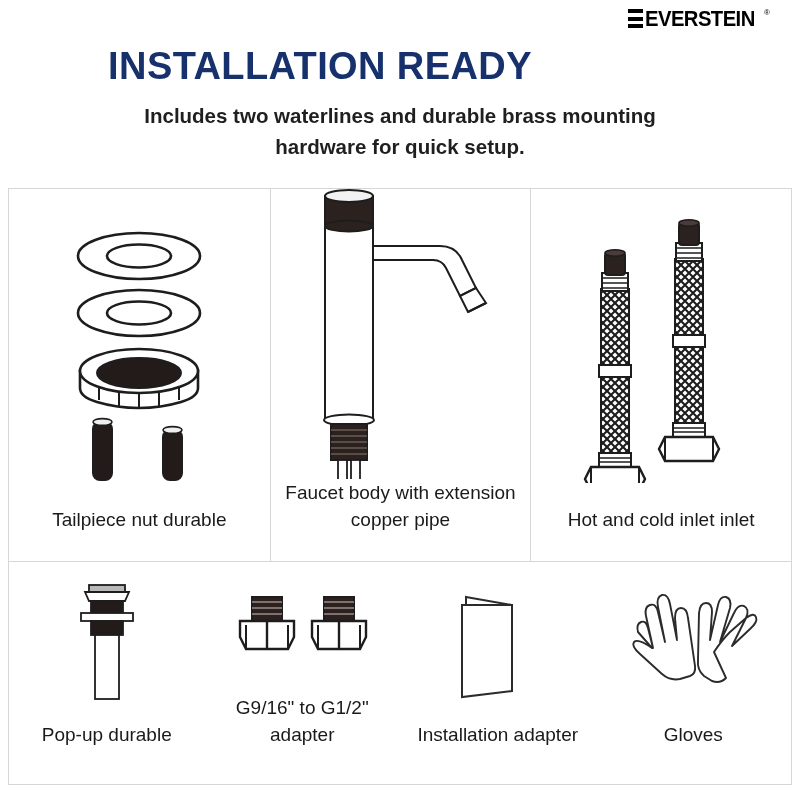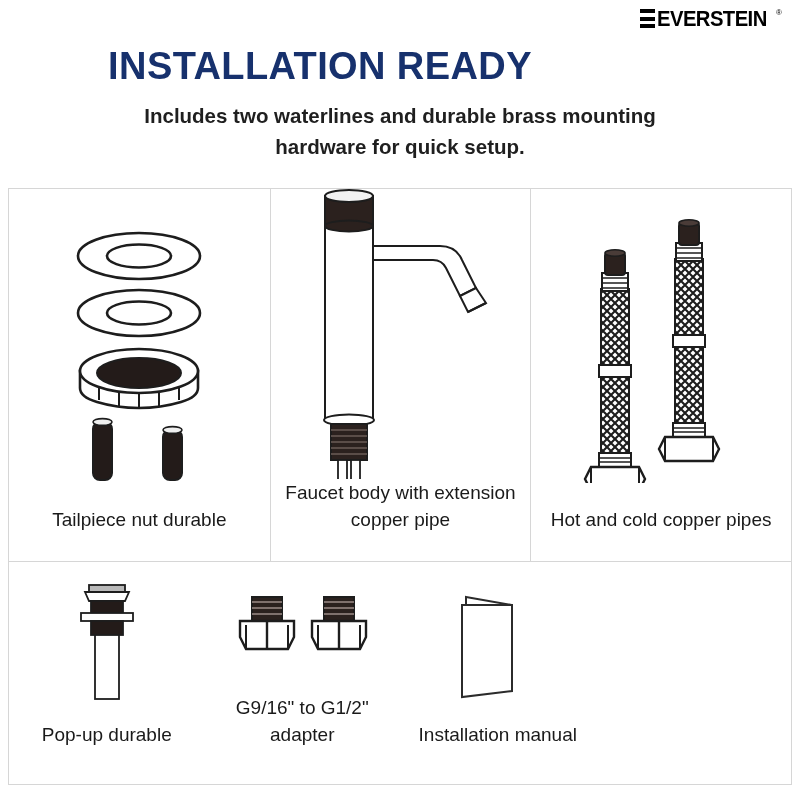--- a/index.html
+++ b/index.html
@@ -14,21 +14,21 @@
     overflow: hidden;
     font-family: "Liberation Sans", sans-serif;
     color: #1a1a1a;
     -webkit-font-smoothing: antialiased;
   }
 
   
   #brand-logo {
     position: absolute;
     top: 8px;
-    right: 18px;
+    right: 30px;
     display: flex;
     align-items: flex-start;
     height: 24px;
   }
   #brand-logo .logo-e {
     display: inline-flex;
     flex-direction: column;
     justify-content: space-between;
     width: 15px;
     height: 19px;
@@ -279,21 +279,21 @@
             <g stroke="#1d1d1d" stroke-width="1.5">
               <line x1="16" y1="211" x2="48" y2="211"></line>
               <line x1="16" y1="215" x2="48" y2="215"></line>
             </g>
             <path d="M8,220 L56,220 L62,232 L56,244 L8,244 L2,232 Z" fill="#ffffff" stroke="#1d1d1d" stroke-width="2.4"></path>
             <line x1="8" y1="220" x2="8" y2="244" stroke="#1d1d1d" stroke-width="2"></line>
             <line x1="56" y1="220" x2="56" y2="244" stroke="#1d1d1d" stroke-width="2"></line>
           </g>
         </svg>
       </div>
-      <div class="caption">Hot and cold copper pipes</div>
+      <div class="caption">Hot and cold inlet inlet</div>
     </div>
   </div>
 
   <div class="grid-row" id="row-bottom">
 
     <div class="cell">
       <div class="art">
         <svg width="120" height="130" viewBox="0 0 120 130">
           <g fill="#ffffff" stroke="#1d1d1d" stroke-width="1.8">
 
@@ -351,17 +351,38 @@
       <div class="art">
         <svg width="120" height="130" viewBox="0 0 120 130">
           <g fill="#ffffff" stroke="#2b2b2b" stroke-width="2">
 
             <path d="M28,20 L74,28 L74,36 L28,28 Z"></path>
 
             <path d="M24,28 L74,28 L74,114 L24,120 Z"></path>
           </g>
         </svg>
       </div>
-      <div class="caption">Installation manual</div>
-    </div>
-
+      <div class="caption">Installation adapter</div>
+    </div>
+
+    <div class="cell">
+      <div class="art">
+        <svg width="150" height="120" viewBox="0 0 150 120">
+          <g fill="#ffffff" stroke="#2b2b2b" stroke-width="1.9" stroke-linejoin="round">
+
+            <path d="M34,66 Q20,56 16,60 Q13,64 22,72 L44,92 Q52,99 62,97 L72,94 Q78,92 77,84
+                     L70,36 Q69,26 63,26 Q57,26 57,36 L59,58
+                     L52,22 Q50,12 44,13 Q38,15 40,25 L47,60
+                     L40,30 Q38,21 32,23 Q26,25 28,34 L35,66
+                     L30,46 Q28,38 23,40 Q18,42 20,50 Z"></path>
+
+            <path d="M96,70 Q104,58 112,50 L128,36 Q136,30 138,35 Q140,40 132,47
+                     L114,64 L128,36 Q132,27 126,24 Q120,22 116,31 L102,60
+                     L112,26 Q114,17 108,15 Q102,14 100,23 L92,58
+                     L94,30 Q94,21 88,21 Q82,21 81,31 L80,78
+                     Q79,88 86,94 L94,99 Q102,102 108,96 Z"></path>
+          </g>
+        </svg>
+      </div>
+      <div class="caption">Gloves</div>
+    </div>
   </div>
 </div>
 
 </body></html>

